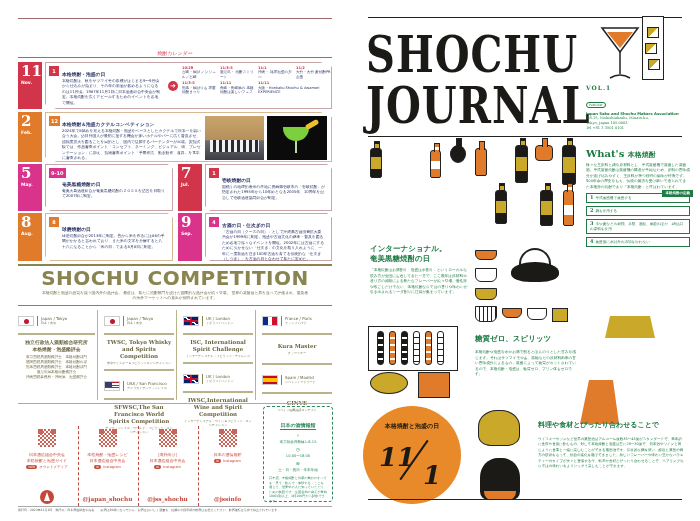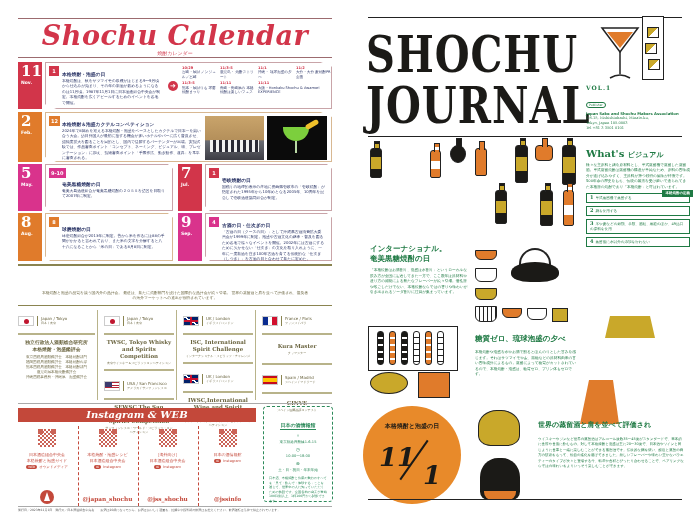--- a/index.html
+++ b/index.html
@@ -140,21 +140,20 @@
 
   .person-gold { position: absolute; left: 605px; top: 316px; width: 50px; height: 22px; background: #c9a82a; clip-path: polygon(10% 0, 90% 0, 100% 100%, 0 100%); }
   .person-orange { position: absolute; left: 580px; top: 380px; width: 60px; height: 44px; background: #e07b2b; clip-path: polygon(15% 0, 55% 0, 65% 100%, 0 100%); }
   .j-bottomline { position: absolute; left: 18px; right: 18px; top: 499px; height: 1px; background: #222; }
 </style>
 </head>
 <body>
 
 <div class="page page-left">
   <div class="cal-topline"></div>
-  <div class="cal-title">Shochu Calendar</div>
   <div class="cal-subtitle">焼酎カレンダー</div>
   <div class="cal-line2"></div>
 
   <div class="month-tab" style="left:18px;top:62px;height:47px;background:#d2354a;">
     <span class="num">11</span>
     <span class="mon">Nov.</span>
   </div>
   <div class="entry" style="left:45px;top:62px;width:287px;height:47px;">
     <span class="day-badge" style="background:#d2354a;">1</span>
     <span class="entry-title">本格焼酎・泡盛の日</span>
@@ -230,20 +229,21 @@
     <span class="num">9</span>
     <span class="mon">Sep.</span>
   </div>
   <div class="entry" style="left:205px;top:213px;width:127px;height:48px;">
     <span class="day-badge" style="background:#d9338c;">4</span>
     <span class="entry-title">古酒の日・仕次ぎの日</span>
     <div class="entry-body">「古酒の日（クースの日）」として沖縄県古酒消費拡大委員会が1999年に制定。泡盛や古酒文化の継承・普及を図るため各地で様々なイベントを開催。2002年には古酒にするために欠かせない「仕次ぎ」の文化を取り入れように、一年に一度新酒を注ぎ100年古酒を育てる伝統的な「仕次ぎ（しつぎ）」を古酒の日と合わせて新たに定めた。</div>
   </div>
 
   <div class="comp-line"></div>
+  <div class="comp-title">SHOCHU COMPETITION</div>
   <div class="comp-desc">本格焼酎と泡盛の品質を競う国内外の品評会。
 最近は、新たに焼酎部門を設けた国際的な品評会が続々登場。
 世界の蒸留酒と肩を並べて評価され、普及者の海外マーケットへの進出が期待されています。</div>
   <div class="comp-line2"></div>
 
   <div class="comp-col" style="left:18px;">
     <div><span class="flag flag-jp"></span><span class="loc"><span>Japan / Tokyo</span><small>日本 / 東京</small></span></div>
     <div class="comp-rule"></div>
     <div class="comp-org" style="white-space:pre-line;">独立行政法人酒類総合研究所
 本格焼酎・泡盛鑑評会</div>
@@ -284,21 +284,20 @@
     <div class="comp-name" style="margin-top:8px;">Kura Master</div>
     <div class="comp-name-sub">クラマスター</div>
     <div class="comp-rule" style="margin-top:8px;"></div>
     <div><span class="flag flag-es"></span><span class="loc"><span>Spain / Madrid</span><small>スペイン / マドリード</small></span></div>
     <div class="comp-rule"></div>
     <div class="comp-name" style="margin-top:6px;">CINVE</div>
     <div class="comp-name-sub">スペイン国際品評コンテスト</div>
   </div>
 
   <div class="web-line"></div>
-  <div class="web-banner">Instagram &amp; WEB</div>
 
   <div class="web-col" style="left:18px;">
     <div class="qr"></div>
     <div class="web-name" style="white-space:pre-line;">日本酒造組合中央会
 本格焼酎と泡盛ガイド</div>
     <div class="web-tag"><span class="pill">WEB</span><span>オウンドメディア</span></div>
     <div class="logo-mark"></div>
   </div>
   <div class="web-col dash" style="left:78px;">
     <div class="qr"></div>
@@ -396,47 +395,47 @@
 
   <div class="skewer-board" style="left:18px;">
     <div class="skewer" style="left:8px;"></div>
     <div class="skewer or" style="left:20px;"></div>
     <div class="skewer" style="left:32px;"></div>
     <div class="skewer wh" style="left:44px;"></div>
     <div class="skewer or" style="left:56px;"></div>
     <div class="skewer wh" style="left:68px;"></div>
   </div>
 
-  <div class="section-h" style="left:125px;top:334px;font-size:7.5px;">糖質ゼロ、琉球泡盛の夕べ</div>
+  <div class="section-h" style="left:125px;top:334px;font-size:7.5px;">糖質ゼロ、スピリッツ</div>
   <div class="section-body" style="left:125px;top:350px;width:104px;">本格焼酎や泡盛を水やお湯で割るとほんのりとした甘みを感じます。それはサツマイモや麦、黒糖などの原材料由来の甘い香味成分によるもの。蒸留によって糖質がカットされているので、本格焼酎・泡盛は、糖質ゼロ、プリン体もゼロです。</div>
 
   <div class="person-gold" style="left:255px;"></div>
   <div class="person-orange" style="left:230px;"></div>
 
   <div style="position:absolute;left:20px;top:372px;width:38px;height:22px;background:#c9a82a;border:1.5px solid #222;border-radius:50%;"></div>
   <div style="position:absolute;left:68px;top:372px;width:32px;height:26px;background:#e07b2b;border:1.5px solid #222;"></div>
 
   <div class="date-circle" style="left:13px;">
     <div class="cap">本格焼酎と泡盛の日</div>
     <div class="m">11</div>
     <div class="slash"></div>
     <div class="d">1</div>
   </div>
 
   <div class="jar-gold" style="left:128px;"></div>
   <div class="jar-black" style="left:130px;"></div>
 
-  <div class="section-h" style="left:188px;top:420px;font-size:7px;">世界の蒸留酒と肩を並べて評価され</div>
+  <div class="section-h" style="left:188px;top:420px;font-size:7px;">料理や食材とぴったり合わせることで</div>
   <div class="section-body" style="left:188px;top:437px;width:146px;font-size:3.5px;line-height:5.4px;">ウイスキーやジンなど世界の蒸留酒はアルコール度数35〜45度がスタンダードで、基本的に食前や食後に飲むもの。対して本格焼酎と泡盛は主に20〜30度で、日本酒やワインと同じように食事と一緒に楽しむことができる蒸留酒です。伝統的な麹を使い、醸造と蒸留の両方の技術をもって、独自の進化を遂げてきました。新しいフレーバーや味わい豊かなバラエティーのタイプが次々と登場する今、料理や食材とぴったり合わせることで、ペアリングならではの味わいをよりいっそう楽しむことができます。</div>
 
   <div class="j-bottomline"></div>
 
   <div class="whats">
     <div class="whats-h">
-      <span>What's</span> <span class="jp">ビジュアル</span>
+      <span>What's</span> <span class="jp">本格焼酎</span>
     </div>
     <div class="whats-body">様々な主原料と麹を原材料とし、単式蒸留機で蒸留した蒸留酒。単式蒸留焼酎は蒸留機の構造が単純なため、原料の香味成分が逃げ込みやすく、主原料が持つ独特の風味が特徴です。500年余の歴史をもち、伝統の製法を受け継いで造られてきた本格派の焼酎であり「本格焼酎」と呼ばれています。</div>
     <div class="def-item">
       <span class="n">1</span><span>単式蒸留機で蒸留する</span>
       <span class="def-label">本格焼酎の定義</span>
     </div>
     <div class="def-item"><span class="n">2</span><span>麹を使用する</span></div>
     <div class="def-item"><span class="n">3</span><span>米や麦などの穀類、芋類、酒粕、黒糖のほか、49品目の原料を使用</span></div>
     <div class="def-item"><span class="n">4</span><span>蒸留後に水以外の添加を行わない</span></div>
   </div>

